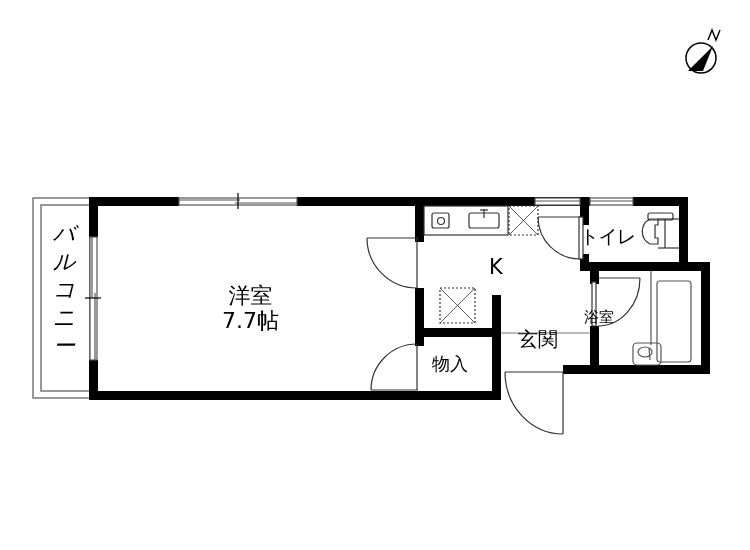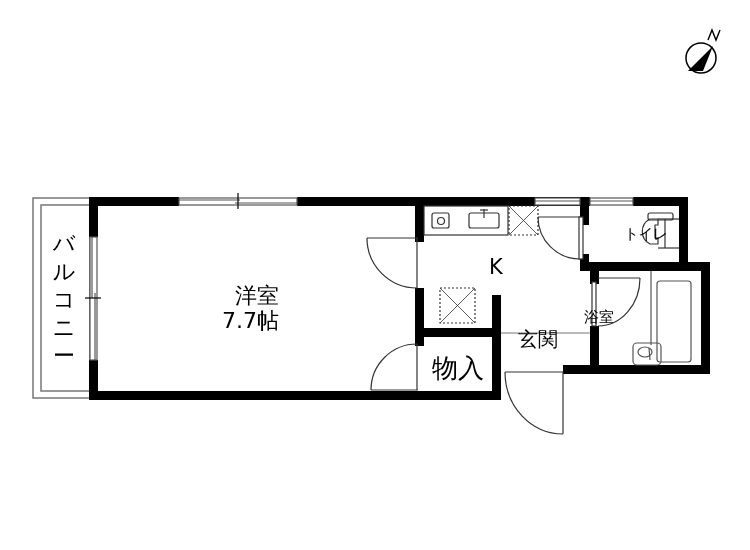--- a/index.html
+++ b/index.html
@@ -1,25 +1,25 @@
 <!DOCTYPE html>
 <html><head>
 <meta charset="utf-8">
 <style>
   html, body { margin: 0; padding: 0; background: #ffffff; }
   body { width: 750px; height: 550px; position: relative; overflow: hidden; font-family: "DejaVu Sans", sans-serif; }
   svg { position: absolute; left: 0; top: 0; }
   .lbl { position: absolute; color: #000; white-space: nowrap; line-height: 1; font-family: "DejaVu Sans", sans-serif; }
-  .room-main { left: 222px; top: 283px; font-size: 22px; text-align: right; line-height: 25px; }
+  .room-main { left: 222px; top: 283px; font-size: 22px; text-align: center; line-height: 25px; }
   .room-k { left: 489px; top: 257px; font-size: 21px; }
-  .room-storage { left: 432px; top: 355px; font-size: 26px; text-align: right; }
+  .room-storage { left: 432px; top: 355px; font-size: 18px; text-align: right; }
   .room-entrance { left: 518px; top: 329px; font-size: 20px; }
-  .room-toilet { left: 624px; top: 227px; font-size: 15px; letter-spacing: -1px; }
+  .room-toilet { left: 580px; top: 227px; font-size: 19px; letter-spacing: -1px; }
   .room-bath { left: 584px; top: 310px; font-size: 15px; }
-  .room-balcony { left: 52px; top: 230px; font-size: 22px; width: 24px; line-height: 28px; text-align: center; white-space: normal; word-break: break-all; }
+  .room-balcony { left: 52px; top: 220px; font-size: 22px; width: 24px; line-height: 28px; text-align: center; white-space: normal; word-break: break-all; font-style: italic; }
 </style>
 </head>
 <body>
 
 <svg width="750" height="550" viewBox="0 0 750 550">
 
   <g>
     <circle cx="701" cy="58" r="15" fill="none" stroke="#000" stroke-width="1.5"></circle>
     <path d="M688,71 L713,46 L703,71 Z" fill="#000"></path>
     <path d="M708,40 L712,30 L716,40 L720,30" fill="none" stroke="#000" stroke-width="1.4"></path>

